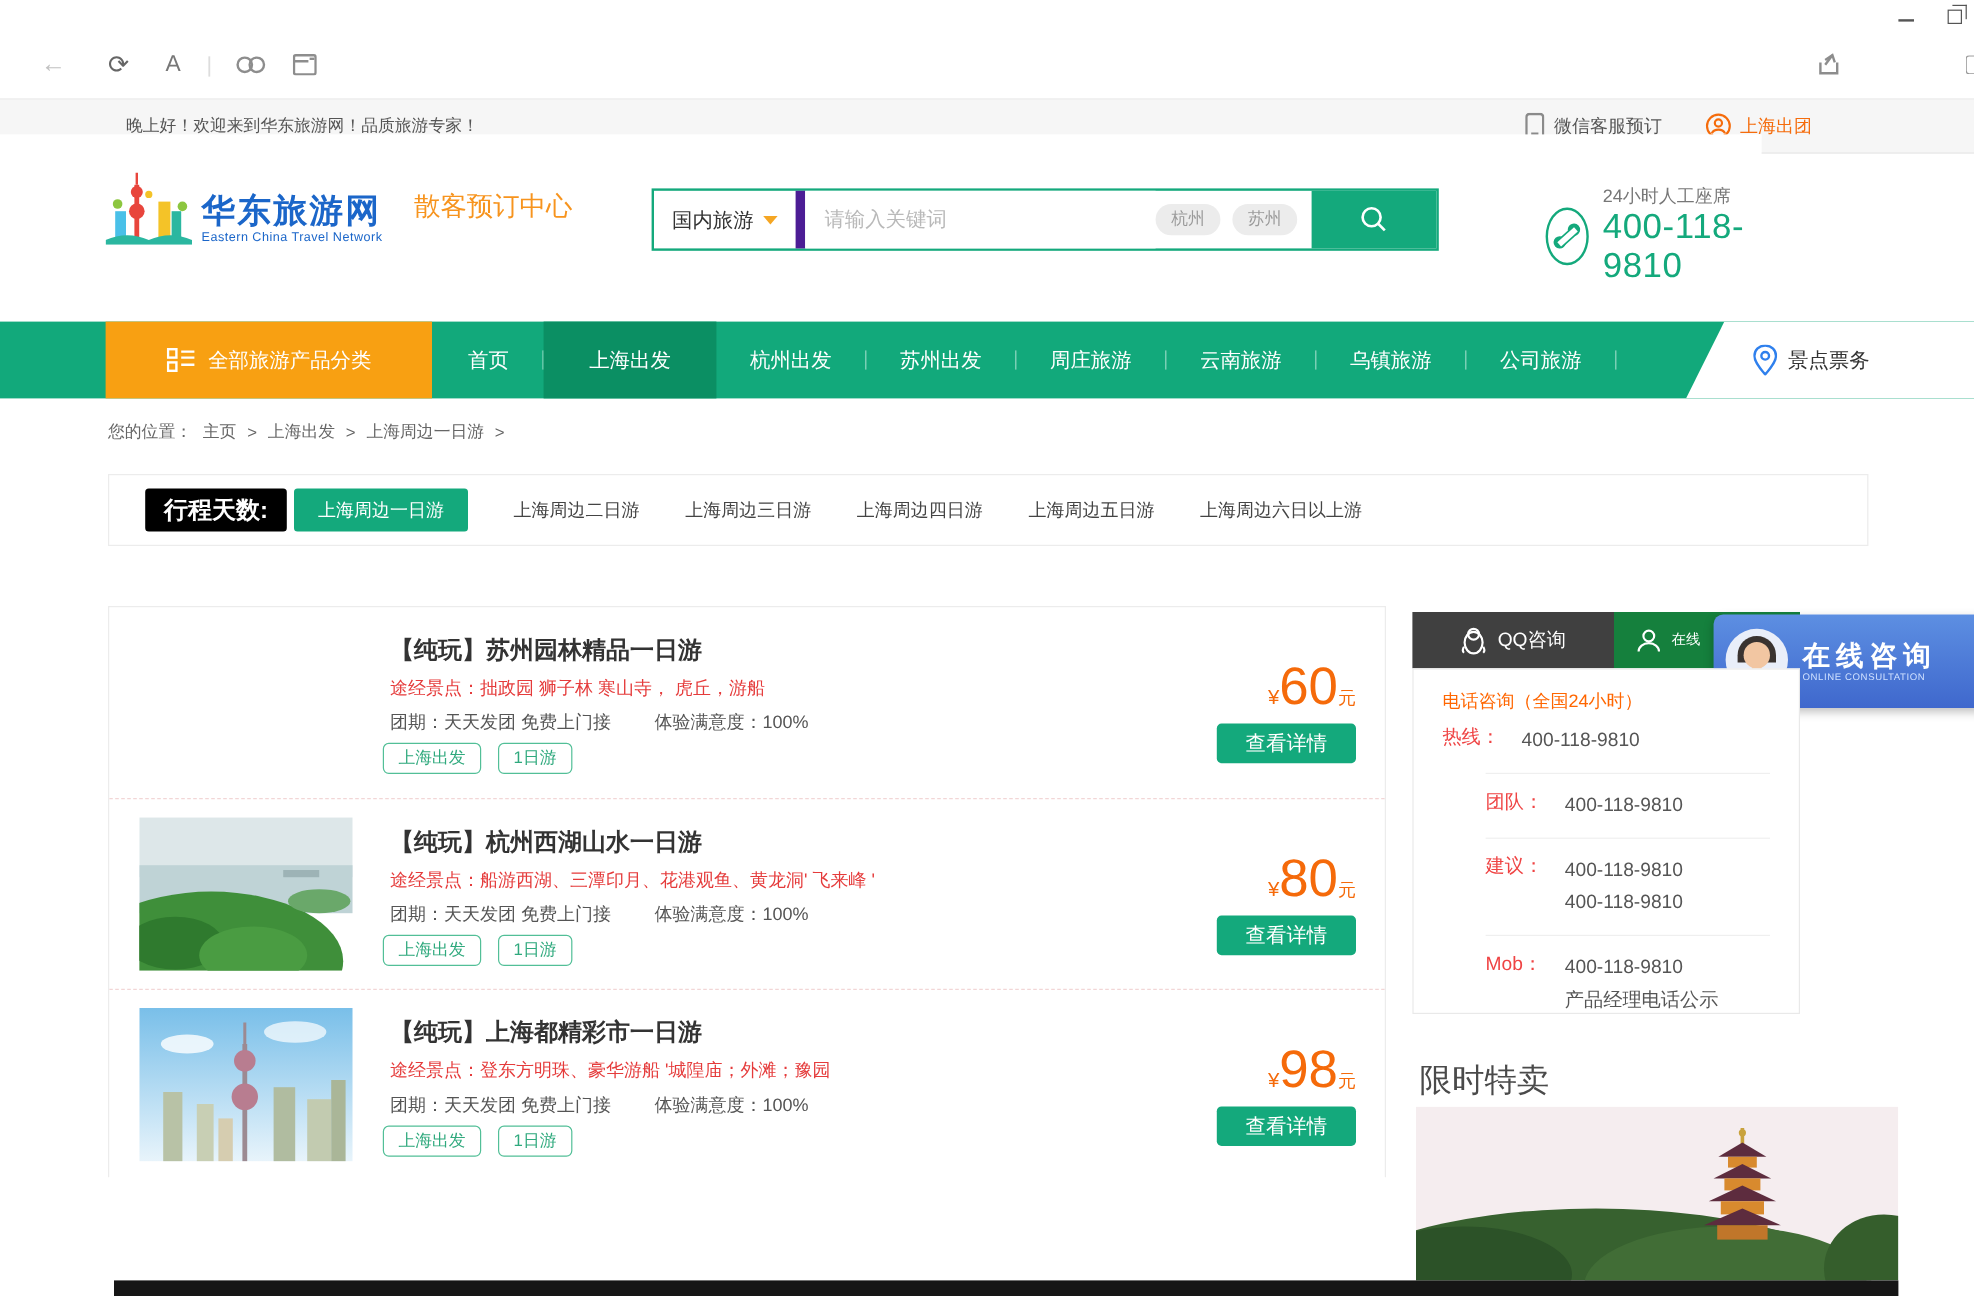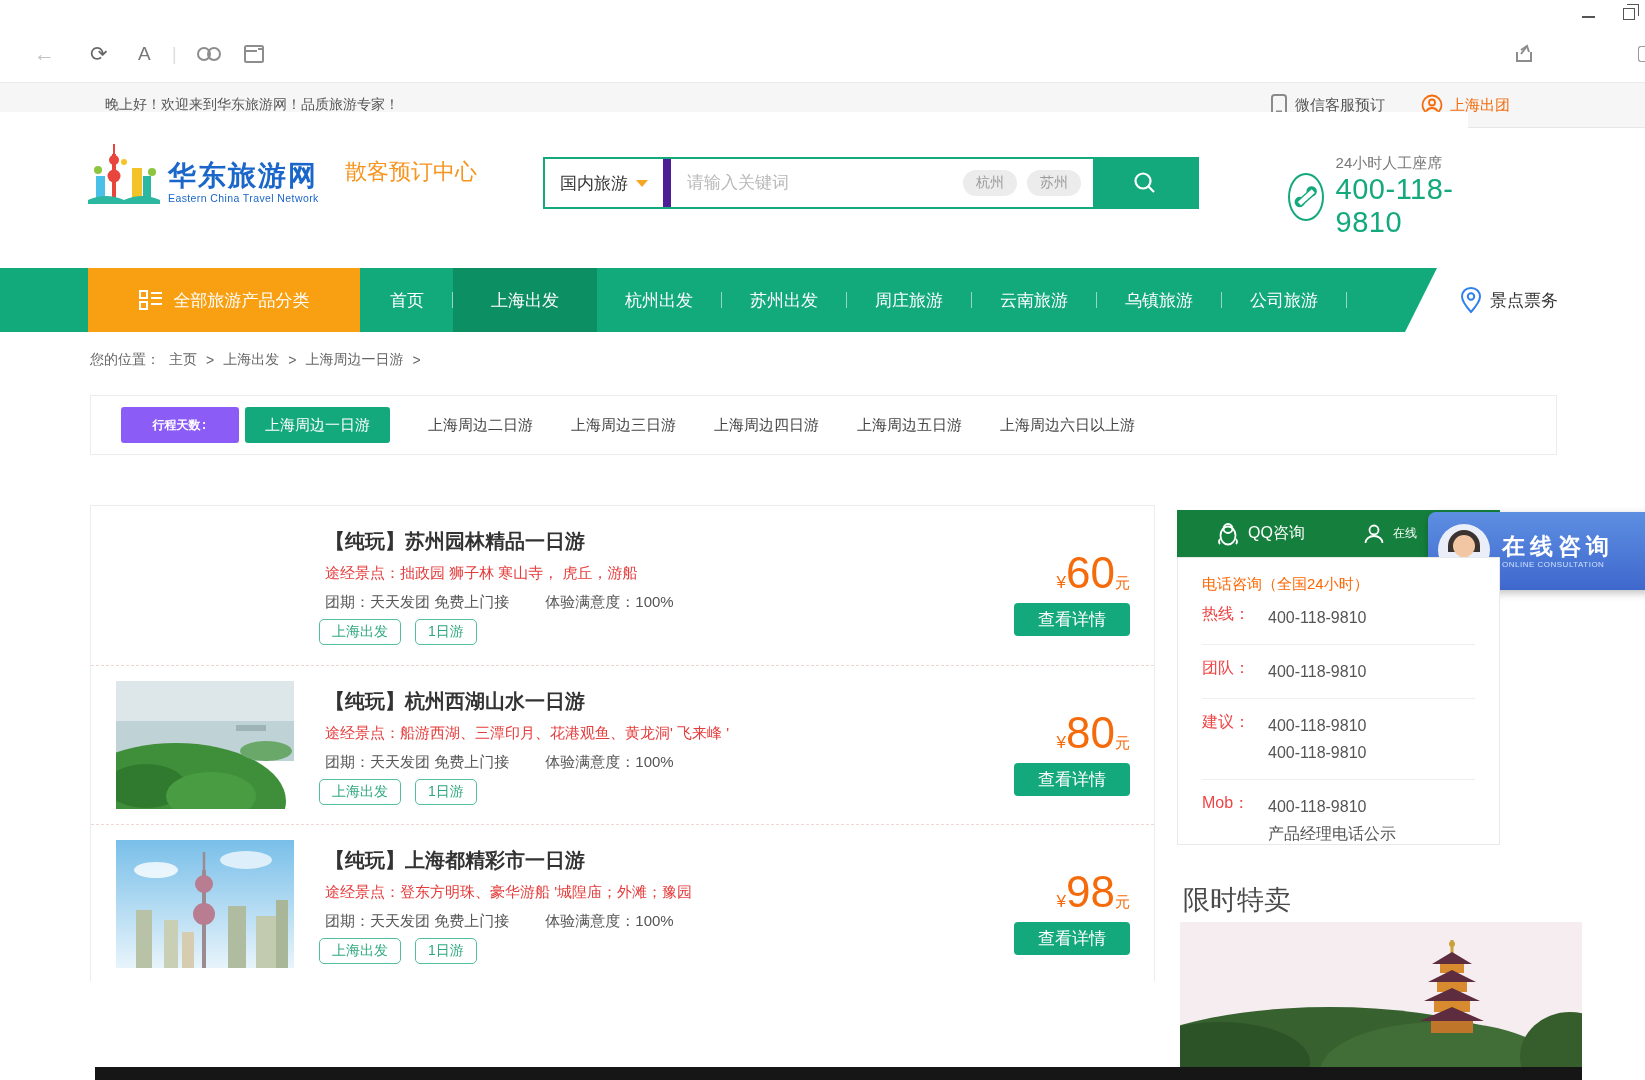--- a/index.html
+++ b/index.html
@@ -65,22 +65,22 @@
     clip-path:polygon(32px 0,100% 0,100% 100%,0 100%); display:flex; align-items:center; gap:9px; padding-left:56px;
     font-size:17px; color:#333; cursor:pointer; }
 
   
   .breadcrumb { position:absolute; left:90px; top:351px; font-size:14px; color:#666; display:flex; gap:9px; align-items:center; }
   .bc-link { cursor:pointer; }
 
   
   .filtercard { position:absolute; left:90px; top:395px; width:1467px; height:60px; background:#fff;
     border:1px solid #ececec; display:flex; align-items:center; padding-left:30px; }
-  .f-label { background:#8b5cf6; color:#fff; font-weight:bold; font-size:12px; width:118px; height:36px;
-    display:flex; align-items:center; justify-content:center; border-radius:3px;font-family:Liberation Mono, monospace; }
+  .f-label { background:#000000; color:#fff; font-weight:bold; font-size:20px; width:118px; height:36px;
+    display:flex; align-items:center; justify-content:center; border-radius:3px; }
   .f-active { background:#14a97c; color:#fff; font-size:15px; height:36px; padding:0 20px; margin-left:6px;
     display:flex; align-items:center; border-radius:3px; cursor:pointer; }
   .f-opt { font-size:15px; color:#444; margin-left:38px; cursor:pointer; }
 
   
   .main-card { position:absolute; left:90px; top:505px; width:1065px; height:476px; background:#fff;
     border:1px solid #ececec; border-bottom:none; overflow:hidden; }
   .item { position:relative; height:159px; }
   .item + .item { border-top:1px dashed #f2d6d6; }
   .p-img { position:absolute; left:25px; top:15px; width:178px; height:128px; overflow:hidden; background:#fff; }
@@ -93,31 +93,31 @@
   .p-tag { border:1px solid #52bf97; color:#2fa97d; font-size:14px; padding:3px 12px; border-radius:5px; }
   .p-price { position:absolute; right:24px; top:42px; color:#f56a0a; white-space:nowrap; }
   .p-cur { font-size:17px; }
   .p-num { font-size:44px; }
   .p-unit { font-size:15px; }
   .p-btn { position:absolute; right:24px; top:97px; width:116px; height:33px; background:#14a97c; color:#fff;
     font-size:17px; display:flex; align-items:center; justify-content:center; border-radius:4px; cursor:pointer; }
 
   
   .sb-tabs { position:absolute; left:1177px; top:510px; width:323px; height:47px; display:flex; }
-  .sb-tab-qq { width:168px; background:#15803d; color:#fff; font-size:16px; display:flex; align-items:center; justify-content:center; gap:9px; cursor:pointer; }
+  .sb-tab-qq { width:168px; background:#404040; color:#fff; font-size:16px; display:flex; align-items:center; justify-content:center; gap:9px; cursor:pointer; }
   .sb-tab-online { flex:1; background:#15803d; color:#fff; font-size:12px; display:flex; align-items:center; justify-content:flex-start; padding-left:18px; gap:8px; cursor:pointer; overflow:hidden; }
   .float-banner { position:absolute; left:1428px; top:512px; width:235px; height:78px; border-radius:8px;
     background:linear-gradient(180deg,#5d8fe2,#3f68cd); box-shadow:0 3px 8px rgba(0,0,0,.25);
     display:flex; align-items:center; gap:10px; padding-left:8px; cursor:pointer; }
   .fb-title { color:#fff; font-size:23px; font-weight:bold; letter-spacing:5px; line-height:1.2; }
   .fb-sub { color:#cfe0ff; font-size:8px; letter-spacing:.5px; }
   .phone-card { position:absolute; left:1177px; top:557px; width:323px; height:288px; background:#fff; border:1px solid #e9e9e9; padding:0 24px; }
   .pc-head { color:#f60; font-size:15px; padding-top:17px; }
   .pc-row { display:flex; padding:13px 0; font-size:16px; color:#555; }
-  .pc-row + .pc-row { border-top:1px solid #efefef; }
+  .pc-row + .pc-row { border-top:1px solid #efefef;margin-left:36px; }
   .pc-row.first { border-top:none; padding-top:10px; }
   .pc-label { width:66px; color:#ef4444; }
   .pc-vals { color:#555; }
   .pc-vals div { line-height:27px; }
   .flash-title { position:absolute; left:1183px; top:882px; font-size:27px; color:#4a4a4a; }
   .flash-img { position:absolute; left:1180px; top:922px; width:402px; height:145px; overflow:hidden; cursor:pointer; }
 
   .bottom-bar { position:absolute; left:95px; top:1067px; width:1487px; height:13px; background:#161616; }
 </style>
 </head>

